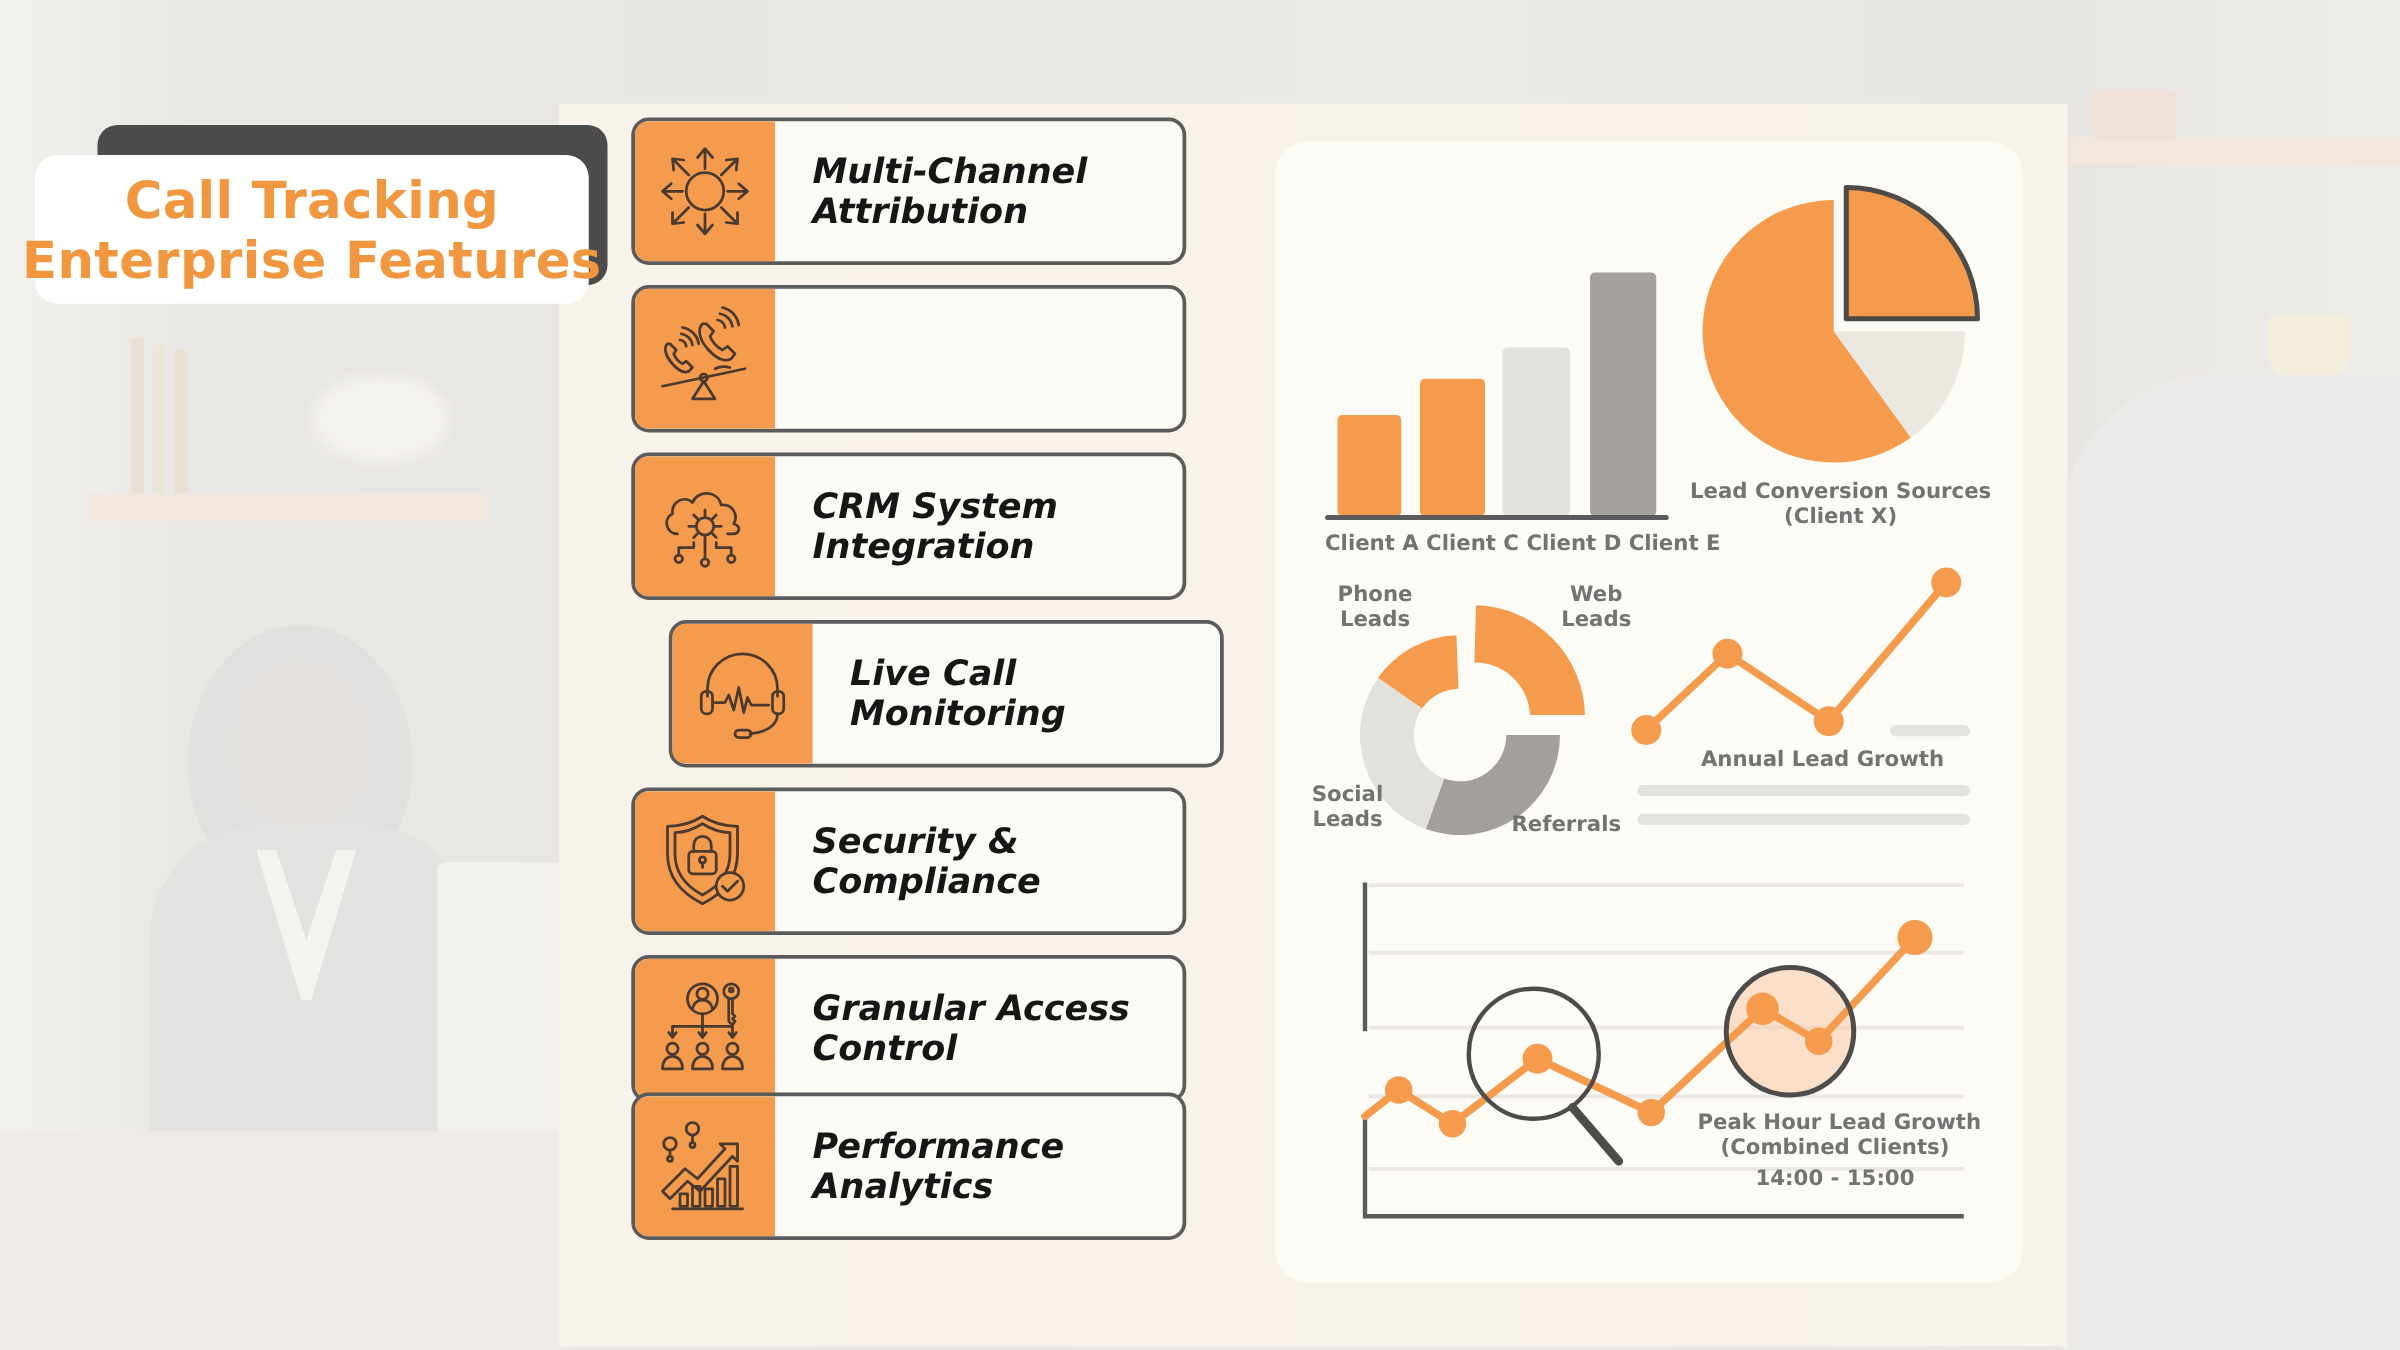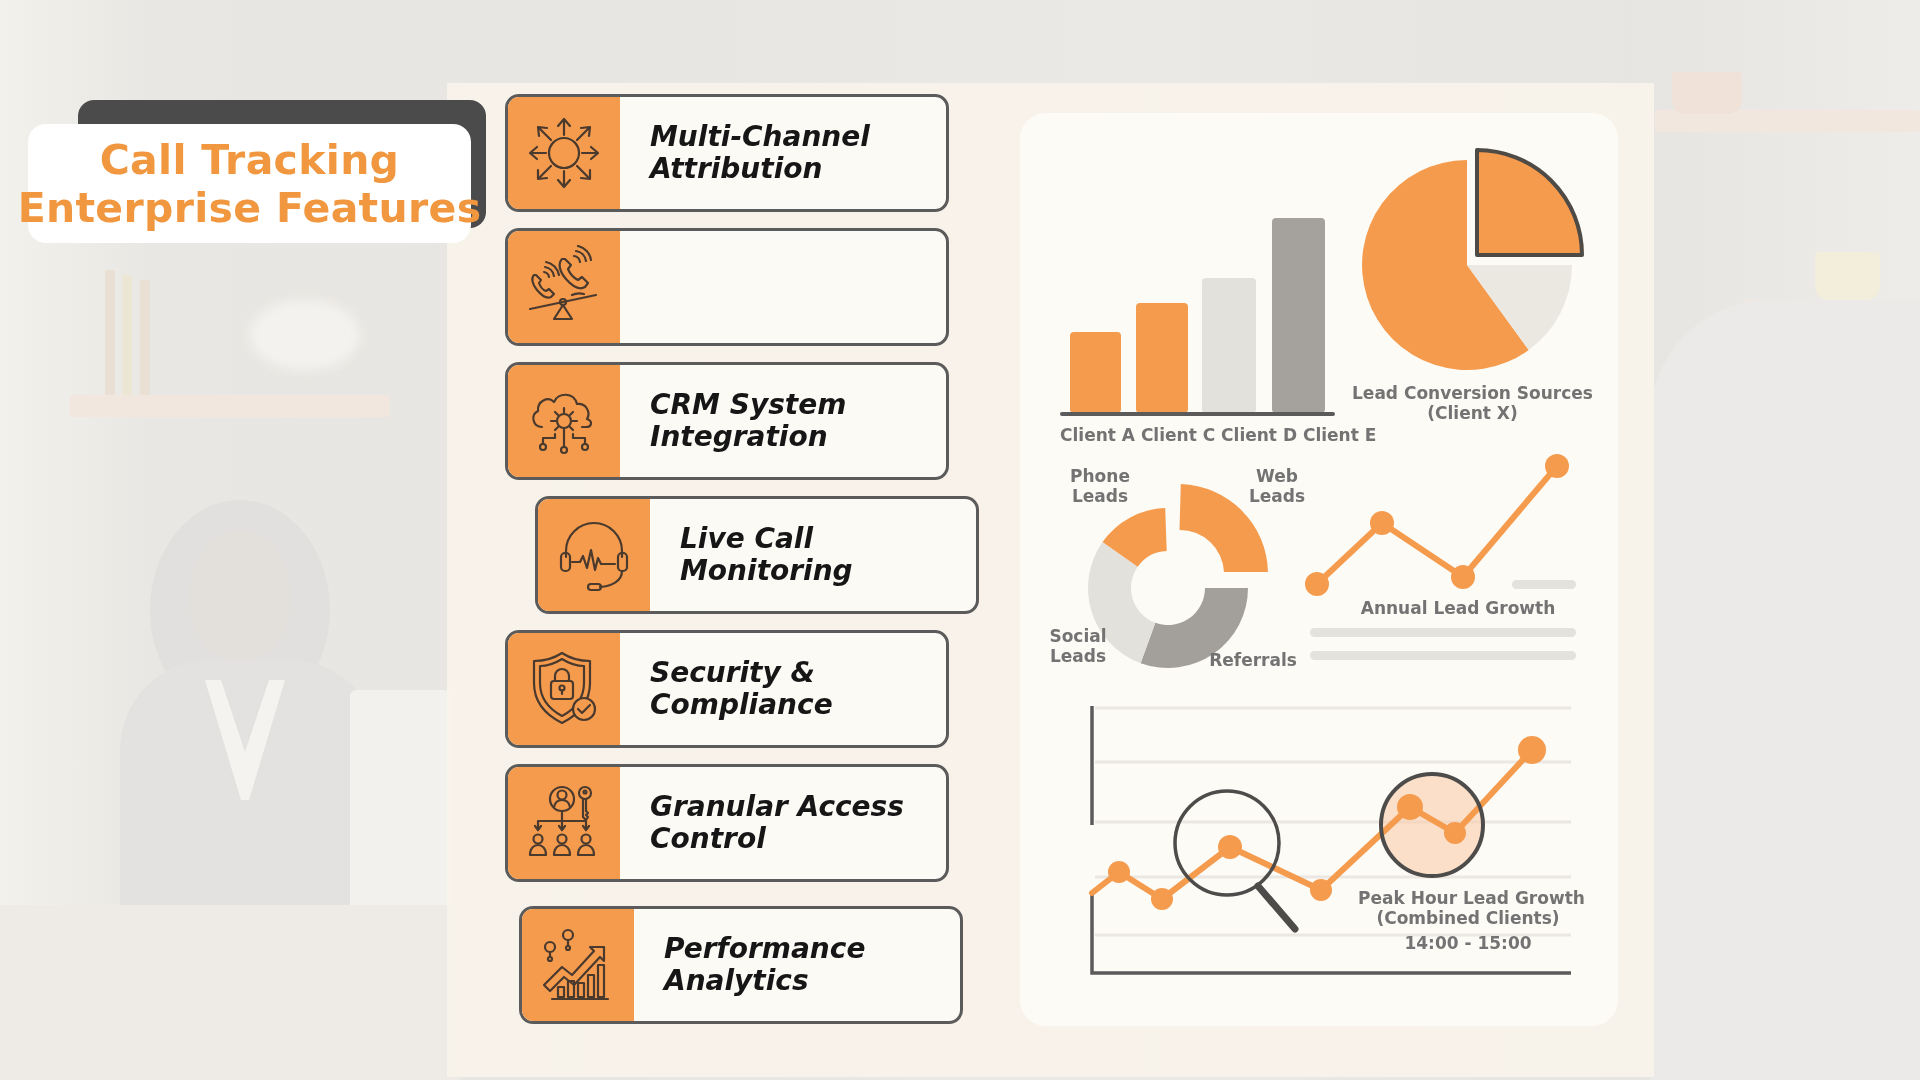--- a/index.html
+++ b/index.html
@@ -188,21 +188,21 @@
         <circle cx="64" cy="58" r="4.5"></circle>
           <path d="M56 74 c0 -7 4 -10 8 -10 c4 0 8 3 8 10 z"></path>
       </svg>
     </div>
     <div class="label">
       <span>Granular Access</span>
       <span>Control</span>
     </div>
   </div>
 
-  <div class="card" style="top:812px;margin-left:14px;">
+  <div class="card" style="top:780px;">
     <div class="icon-cell">
       <svg viewBox="0 0 84 84" fill="none" stroke="#4a3a2e" stroke-width="2.2" stroke-linejoin="round" stroke-linecap="round">
         <circle cx="14" cy="24" r="5"></circle>
           <path d="M14 29 v5"></path>
           <circle cx="14" cy="36" r="2"></circle>
         <circle cx="32" cy="12" r="5"></circle>
           <path d="M32 17 v6"></path>
           <circle cx="32" cy="25" r="2"></circle>
         <path d="M8 62 l18 -18 l10 8 l22 -24 l-4 -4 h14 v14 l-4 -4 l-26 28 l-10 -8 l-14 14 z"></path>
         <rect x="22" y="64" width="6" height="10"></rect>

